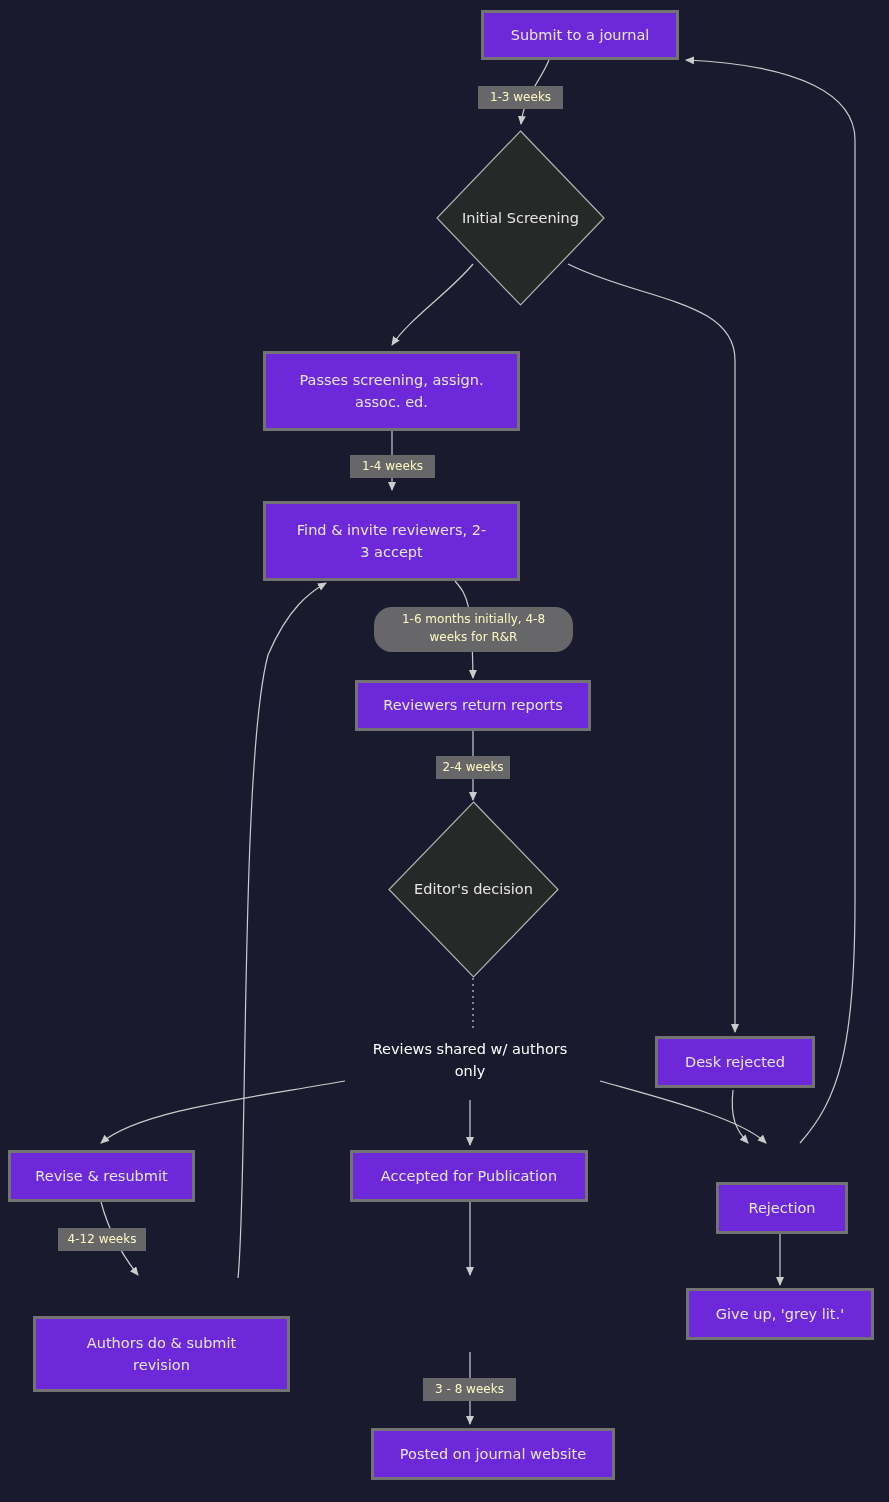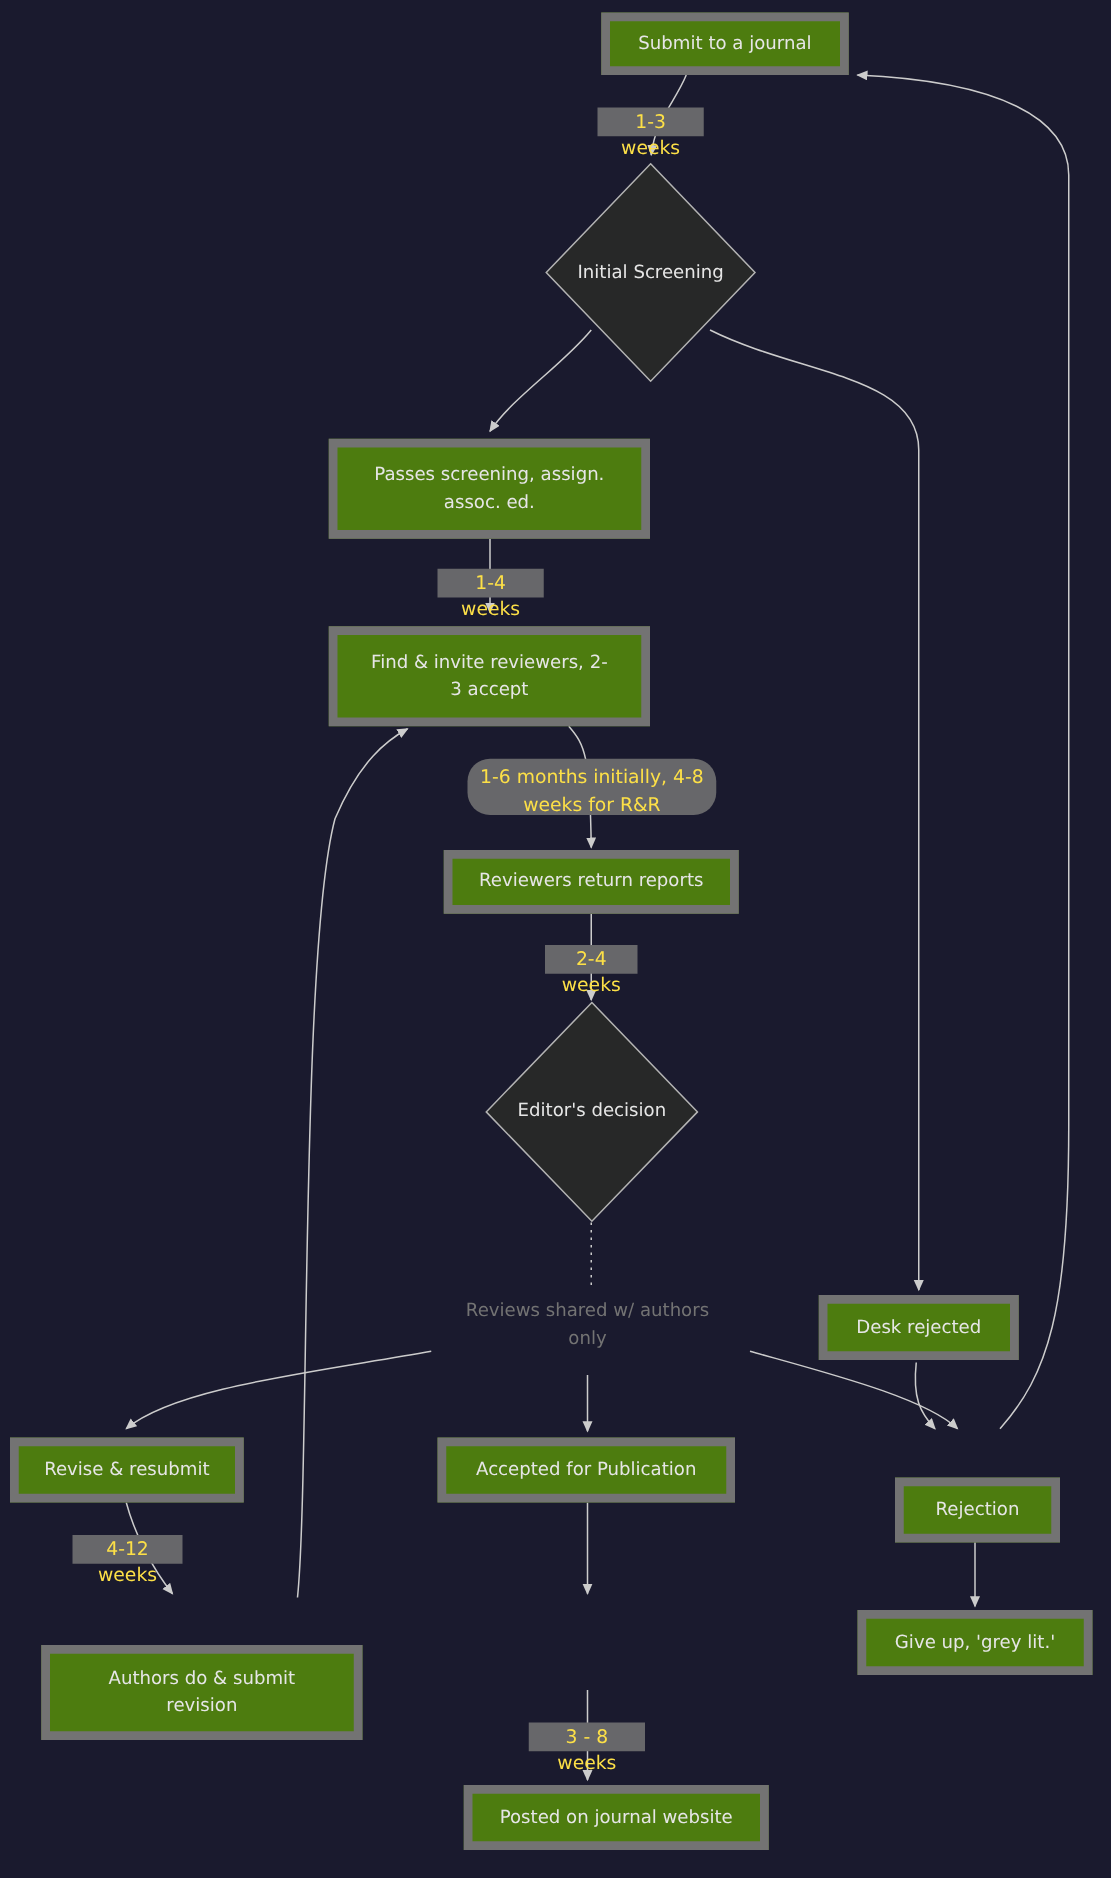--- a/index.html
+++ b/index.html
@@ -28,49 +28,49 @@
     display: flex;
     align-items: center;
     justify-content: center;
     text-align: center;
     color: #e6e6e6;
     font-size: 14.5px;
     line-height: 1.55;
     z-index: 2;
   }
   .node.rect {
-    background: #4d7c0f;
-    border: 7px solid #737373;
+    background: #6d28d9;
+    border: 3px solid #737373;
     padding: 4px 10px;
   }
   .node .lbl { display: block; white-space: pre-line; }
   .node.diamond {
     background: transparent;
     border: none;
   }
   .diamond .dshape {
     position: absolute;
     left: 0; top: 0;
     width: 100%;
     height: 100%;
   }
   .diamond .dtext {
     position: relative;
     z-index: 1;
   }
   .node.plain {
     background: transparent;
     border: none;
-    color: #737373;
+    color: #ffffff;
   }
   .edge-label {
     position: absolute;
     background: #67676a;
-    color: #fde047;
-    font-size: 15px;
+    color: #fef9c3;
+    font-size: 12px;
     line-height: 1.5;
     padding: 1px 5px;
     text-align: center;
     white-space: pre-line;
     z-index: 3;
     box-sizing: border-box;
   }
 </style>
 </head>
 <body>

